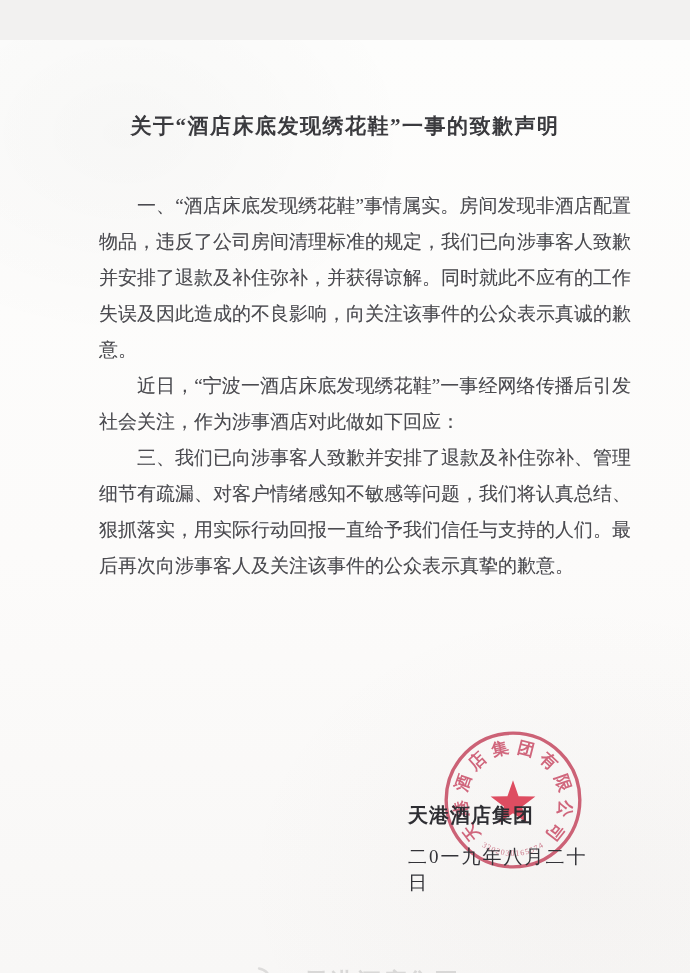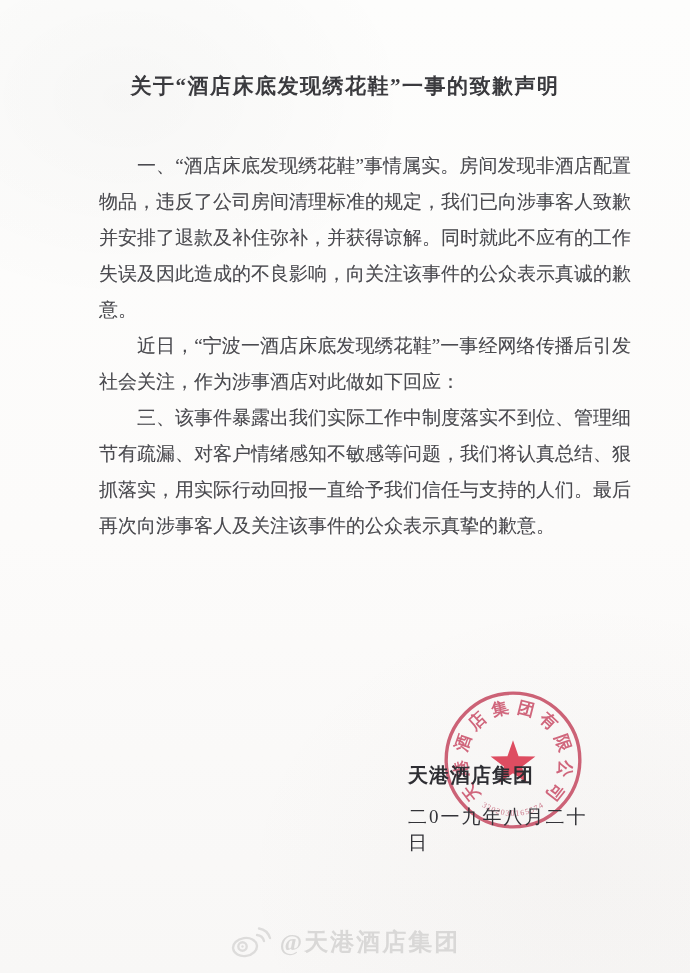--- a/index.html
+++ b/index.html
@@ -10,20 +10,21 @@
     overflow: hidden;
     position: relative;
   }
   .page {
     position: absolute;
     inset: 0;
     background:
       radial-gradient(ellipse 420px 300px at 18% 10%, rgba(0,0,0,0.025), rgba(0,0,0,0) 70%),
       radial-gradient(ellipse 500px 400px at 85% 90%, rgba(120,100,90,0.03), rgba(0,0,0,0) 70%),
       linear-gradient(180deg, #fdfdfc 0%, #fcfbfa 55%, #f8f7f6 100%);
+    margin-top: 40px;
   }
   .title {
     position: absolute;
     top: 72px;
     left: 0;
     width: 100%;
     text-align: center;
     font-size: 21px;
     font-weight: bold;
     letter-spacing: 1.5px;
@@ -96,21 +97,21 @@
 </head>
 <body>
 
 <div class="page">
 
   <div class="title">关于“酒店床底发现绣花鞋”一事的致歉声明</div>
 
   <div class="body-text">
     <p>一、“酒店床底发现绣花鞋”事情属实。房间发现非酒店配置物品，违反了公司房间清理标准的规定，我们已向涉事客人致歉并安排了退款及补住弥补，并获得谅解。同时就此不应有的工作失误及因此造成的不良影响，向关注该事件的公众表示真诚的歉意。</p>
     <p>近日，“宁波一酒店床底发现绣花鞋”一事经网络传播后引发社会关注，作为涉事酒店对此做如下回应：</p>
-    <p>三、该事件暴露出我们实际工作中制度落实不到位、管理细节有疏漏、对客户情绪感知不敏感等问题，我们将认真总结、狠抓落实，用实际行动回报一直给予我们信任与支持的人们。最后再次向涉事客人及关注该事件的公众表示真挚的歉意。</p>
+    <p>三、我们已向涉事客人致歉并安排了退款及补住弥补、管理细节有疏漏、对客户情绪感知不敏感等问题，我们将认真总结、狠抓落实，用实际行动回报一直给予我们信任与支持的人们。最后再次向涉事客人及关注该事件的公众表示真挚的歉意。</p>
   </div>
 
   <svg class="seal" id="seal-svg" viewBox="0 0 170 170">
     <circle cx="85" cy="85" r="71" fill="none" stroke="#c9566c" stroke-width="3.6"></circle>
     <g id="seal-arc-text" font-weight="bold">
         <text transform="translate(40.9,119.5) rotate(-128.0)" text-anchor="middle" dominant-baseline="central" font-size="18" fill="#cd5a72">天</text>
         <text transform="translate(29.8,94.3) rotate(-99.6)" text-anchor="middle" dominant-baseline="central" font-size="18" fill="#cd5a72">港</text>
         <text transform="translate(32.0,66.9) rotate(-71.1)" text-anchor="middle" dominant-baseline="central" font-size="18" fill="#cd5a72">酒</text>
         <text transform="translate(47.0,43.8) rotate(-42.7)" text-anchor="middle" dominant-baseline="central" font-size="18" fill="#cd5a72">店</text>
         <text transform="translate(71.2,30.7) rotate(-14.2)" text-anchor="middle" dominant-baseline="central" font-size="18" fill="#cd5a72">集</text>

